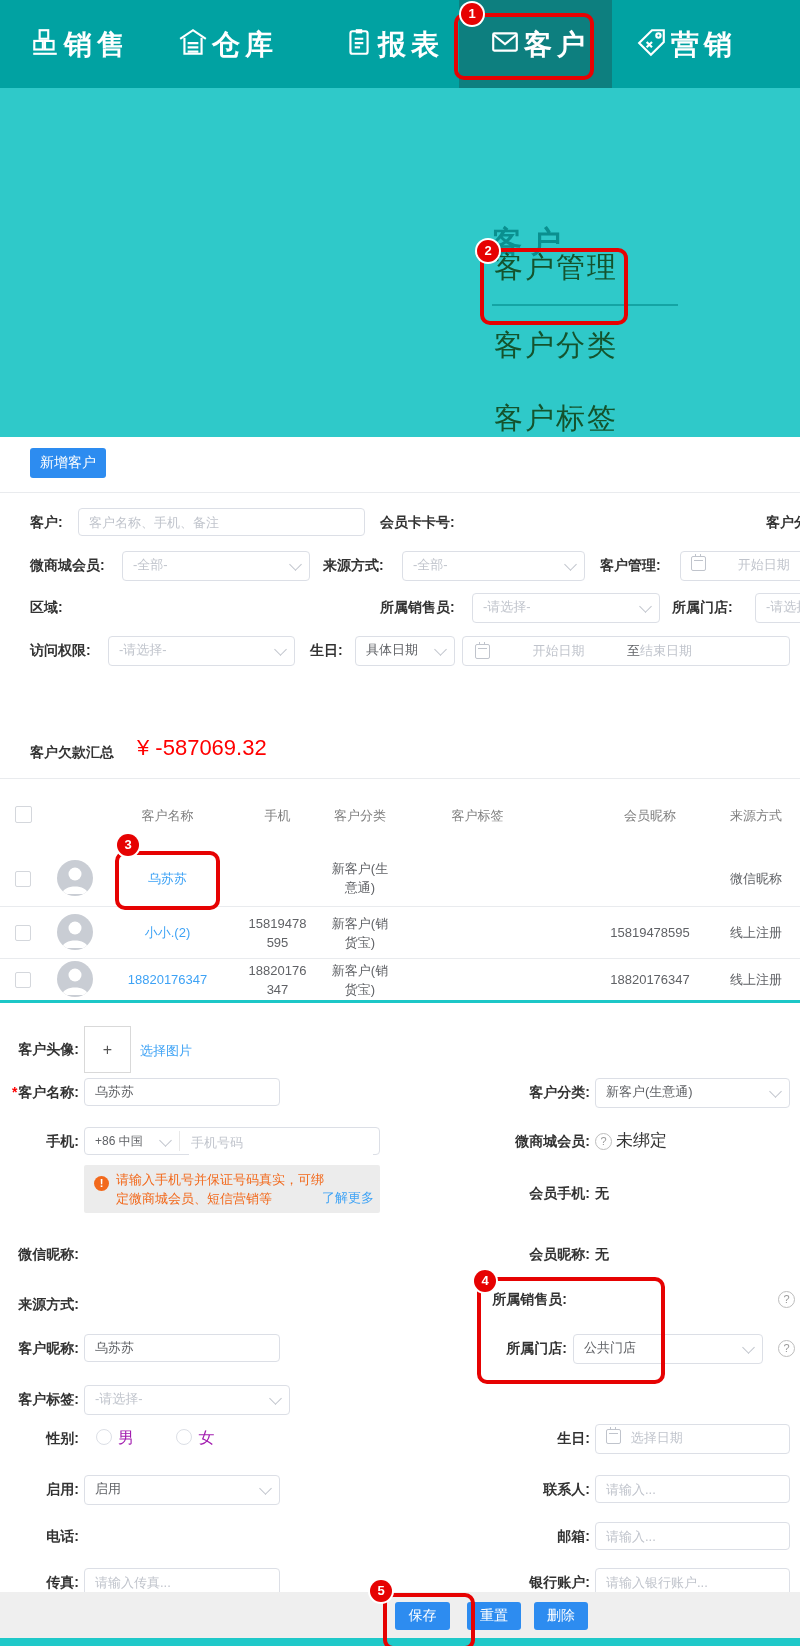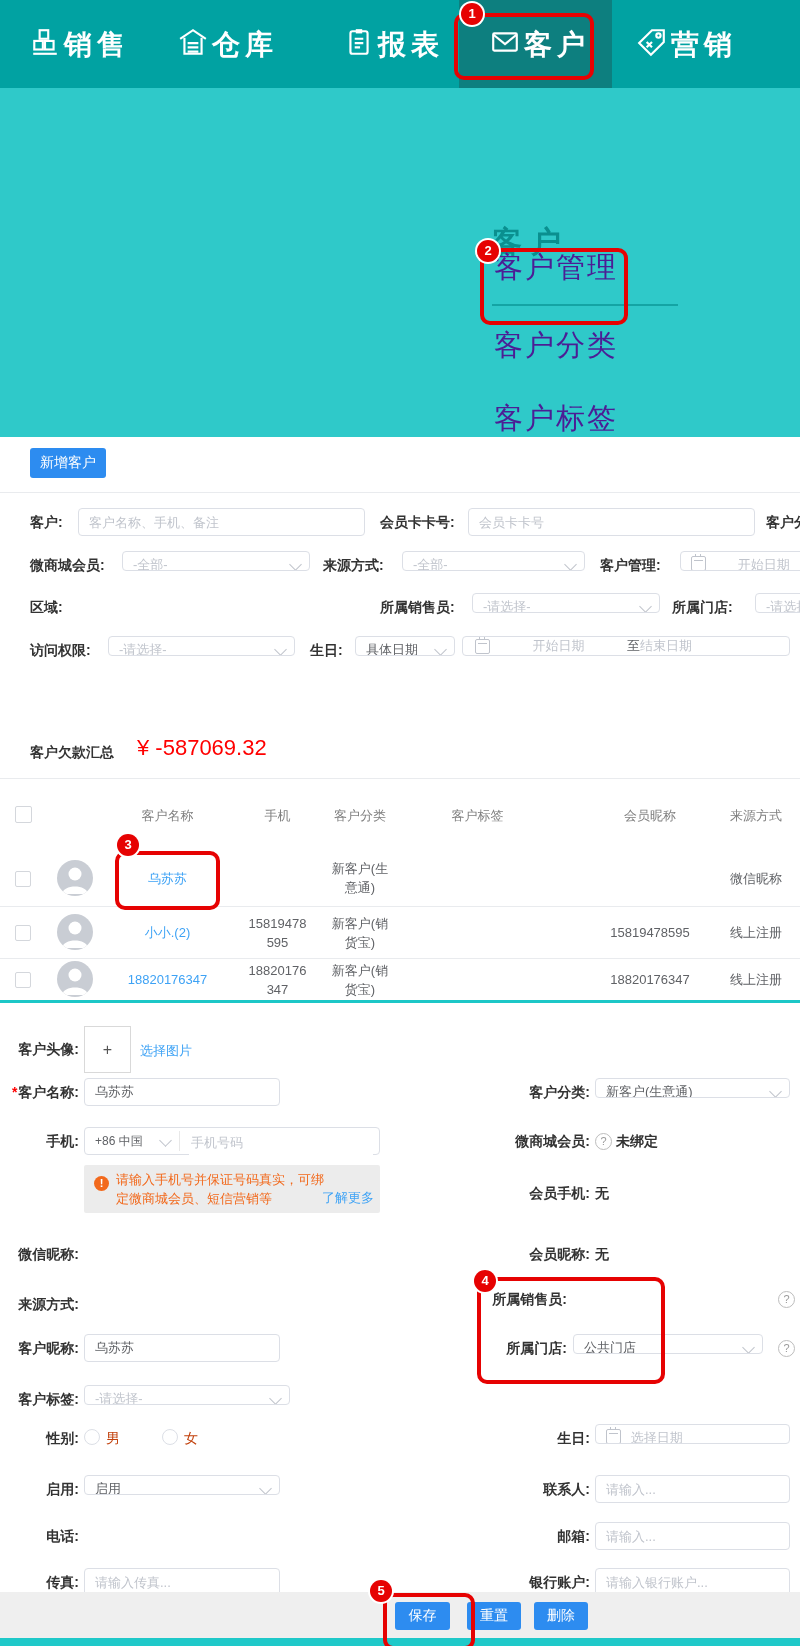--- a/index.html
+++ b/index.html
@@ -10,27 +10,27 @@
   .navbar{position:absolute;left:0;top:0;width:800px;height:88px;background:#01a2a2}
   .nav-active-bg{position:absolute;left:459px;top:0;width:153px;height:88px;background:#0d7f7f}
   .tab{position:absolute;top:26px;display:flex;align-items:center;color:#fff;font-size:28px;
        font-weight:bold;letter-spacing:5px;white-space:nowrap;cursor:pointer}
   .tab svg{margin-right:4px;flex:none}
   
   .panel{position:absolute;left:0;top:88px;width:800px;height:349px;background:#2fc9c9}
   .panel-heading{position:absolute;left:492px;top:134px;font-size:30px;letter-spacing:9px;
        color:#0a8f8f;font-weight:bold}
   .panel-line{position:absolute;left:492px;top:216px;width:186px;height:0;border-top:2px solid #14a4a4}
-  .panel-item{position:absolute;left:494px;font-size:29px;color:#4c1d95;letter-spacing:2px;cursor:pointer;white-space:nowrap}
+  .panel-item{position:absolute;left:494px;font-size:29px;color:#14532d;letter-spacing:2px;cursor:pointer;white-space:nowrap}
   
   .lbl{position:absolute;font-size:14px;color:#333;font-weight:600;line-height:28px;white-space:nowrap}
   .inp{position:absolute;height:28px;border:1px solid #dcdfe6;border-radius:4px;background:#fff;
        box-sizing:border-box;font-size:13px;color:#606266;padding:0 10px;font-family:inherit;outline:none}
   input.inp::placeholder{color:#c0c4cc}
-  .sel{position:absolute;height:20px;border:1px solid #dcdfe6;border-radius:4px;background:#fff;
+  .sel{position:absolute;height:30px;border:1px solid #dcdfe6;border-radius:4px;background:#fff;
        box-sizing:border-box;font-size:13px;line-height:26px;padding:0 24px 0 10px;white-space:nowrap;cursor:pointer;overflow:hidden}
   .v{color:#606266}.ph{color:#c0c4cc}
   .chev{position:absolute;right:9px;top:8px;width:8px;height:8px;border-right:1.5px solid #c0c4cc;
         border-bottom:1.5px solid #c0c4cc;transform:rotate(45deg)}
   .cal{display:inline-block;width:13px;height:13px;border:1px solid #c0c4cc;border-radius:2px;
        position:relative;vertical-align:-2px;flex:none}
   .cal::before{content:"";position:absolute;left:2px;right:2px;top:3px;border-top:1px solid #c0c4cc}
   .cal::after{content:"";position:absolute;left:3px;top:-3px;width:1px;height:3px;background:#c0c4cc;box-shadow:5px 0 0 #c0c4cc}
   .help{position:absolute;width:15px;height:15px;border:1px solid #bdbdbd;border-radius:50%;
         color:#9a9a9a;font-size:11px;line-height:15px;text-align:center}
@@ -120,21 +120,20 @@
     <div class="panel-item" style="top:238px">客户分类</div>
     <div class="panel-item" style="top:311px">客户标签</div>
   </div>
 
   <button class="btn-blue" style="left:30px;top:448px;width:76px;height:30px">新增客户</button>
   <div class="hdiv" style="top:492px"></div>
 
   <div class="lbl" style="left:30px;top:508px">客户:</div>
   <input class="inp" style="left: 78px; top: 508px; width: 287px;" placeholder="客户名称、手机、备注">
   <div class="lbl" style="left:380px;top:508px">会员卡卡号:</div>
-  <input class="inp" style="left: 468px; top: 508px; width: 287px;" placeholder="会员卡卡号">
   <div class="lbl" style="left:766px;top:508px">客户分类:</div>
 
   <div class="lbl" style="left:30px;top:551px">微商城会员:</div>
   <div class="sel" style="left:122px;top:551px;width:188px">
     <span class="ph">-全部-</span>
     <span class="chev"></span>
   </div>
   <div class="lbl" style="left:323px;top:551px">来源方式:</div>
   <div class="sel" style="left:402px;top:551px;width:183px">
     <span class="ph">-全部-</span>
@@ -255,21 +254,21 @@
 
   <div class="flb" style="left:0;top:1127px;width:79px">手机:</div>
   <div class="abs" style="left:84px;top:1127px;width:296px;height:28px;border:1px solid #dcdfe6;border-radius:4px;box-sizing:border-box">
     <span class="abs" style="left:10px;top:5px;font-size:12px;color:#606266;white-space:nowrap;cursor:pointer">+86 中国</span>
     <span class="chev" style="right:auto;left:76px"></span>
     <span class="abs" style="left:94px;top:3px;height:20px;border-left:1px solid #e8e8e8"></span>
     <input style="position: absolute; left: 104px; top: 1px; width: 180px; height: 24px; border: none; outline: none; font-size: 13px; font-family: inherit; color: rgb(96, 98, 102);" class="phph" placeholder="手机号码">
   </div>
   <div class="flb" style="left:430px;top:1127px;width:160px">微商城会员:</div>
   <span class="help" style="left:595px;top:1133px"></span>
-  <div class="abs" style="left:616px;top:1127px;font-size:14px;color:#333;font-weight:700;line-height:28px">未绑定</div>
+  <div class="abs" style="left:616px;top:1127px;font-size:17px;color:#333;font-weight:400;line-height:28px">未绑定</div>
 
   <div class="warn">
     <span class="warn-ic">!</span>
     <div class="warn-tx">
       <span>请输入手机号并保证号码真实，可绑</span><br>
       <span>定微商城会员、短信营销等</span>
     </div>
     <span class="link abs" style="right:6px;bottom:6px">了解更多</span>
   </div>
   <div class="flb" style="left:430px;top:1179px;width:160px">会员手机:</div>
@@ -292,21 +291,21 @@
   </div>
   <span class="help" style="left:778px;top:1340px"></span>
 
   <div class="flb" style="left:0;top:1385px;width:79px">客户标签:</div>
   <div class="sel" style="left:84px;top:1385px;width:206px">
     <span class="ph">-请选择-</span>
     <span class="chev"></span>
   </div>
 
   <div class="flb" style="left:0;top:1424px;width:79px">性别:</div>
-  <div class="abs" style="left:84px;top:1424px;line-height:28px;font-size:14px;color:#c2410c">
+  <div class="abs" style="left:96px;top:1424px;line-height:28px;font-size:16px;color:#a21caf">
     <span class="radio"></span><span>男</span>
     <span class="radio" style="margin-left:38px"></span><span>女</span>
   </div>
   <div class="flb" style="left:430px;top:1424px;width:160px">生日:</div>
   <div class="sel" style="left:595px;top:1424px;width:195px">
     <span class="cal"></span>
     <span class="ph" style="margin-left:6px">选择日期</span>
   </div>
 
   <div class="flb" style="left:0;top:1475px;width:79px">启用:</div>

